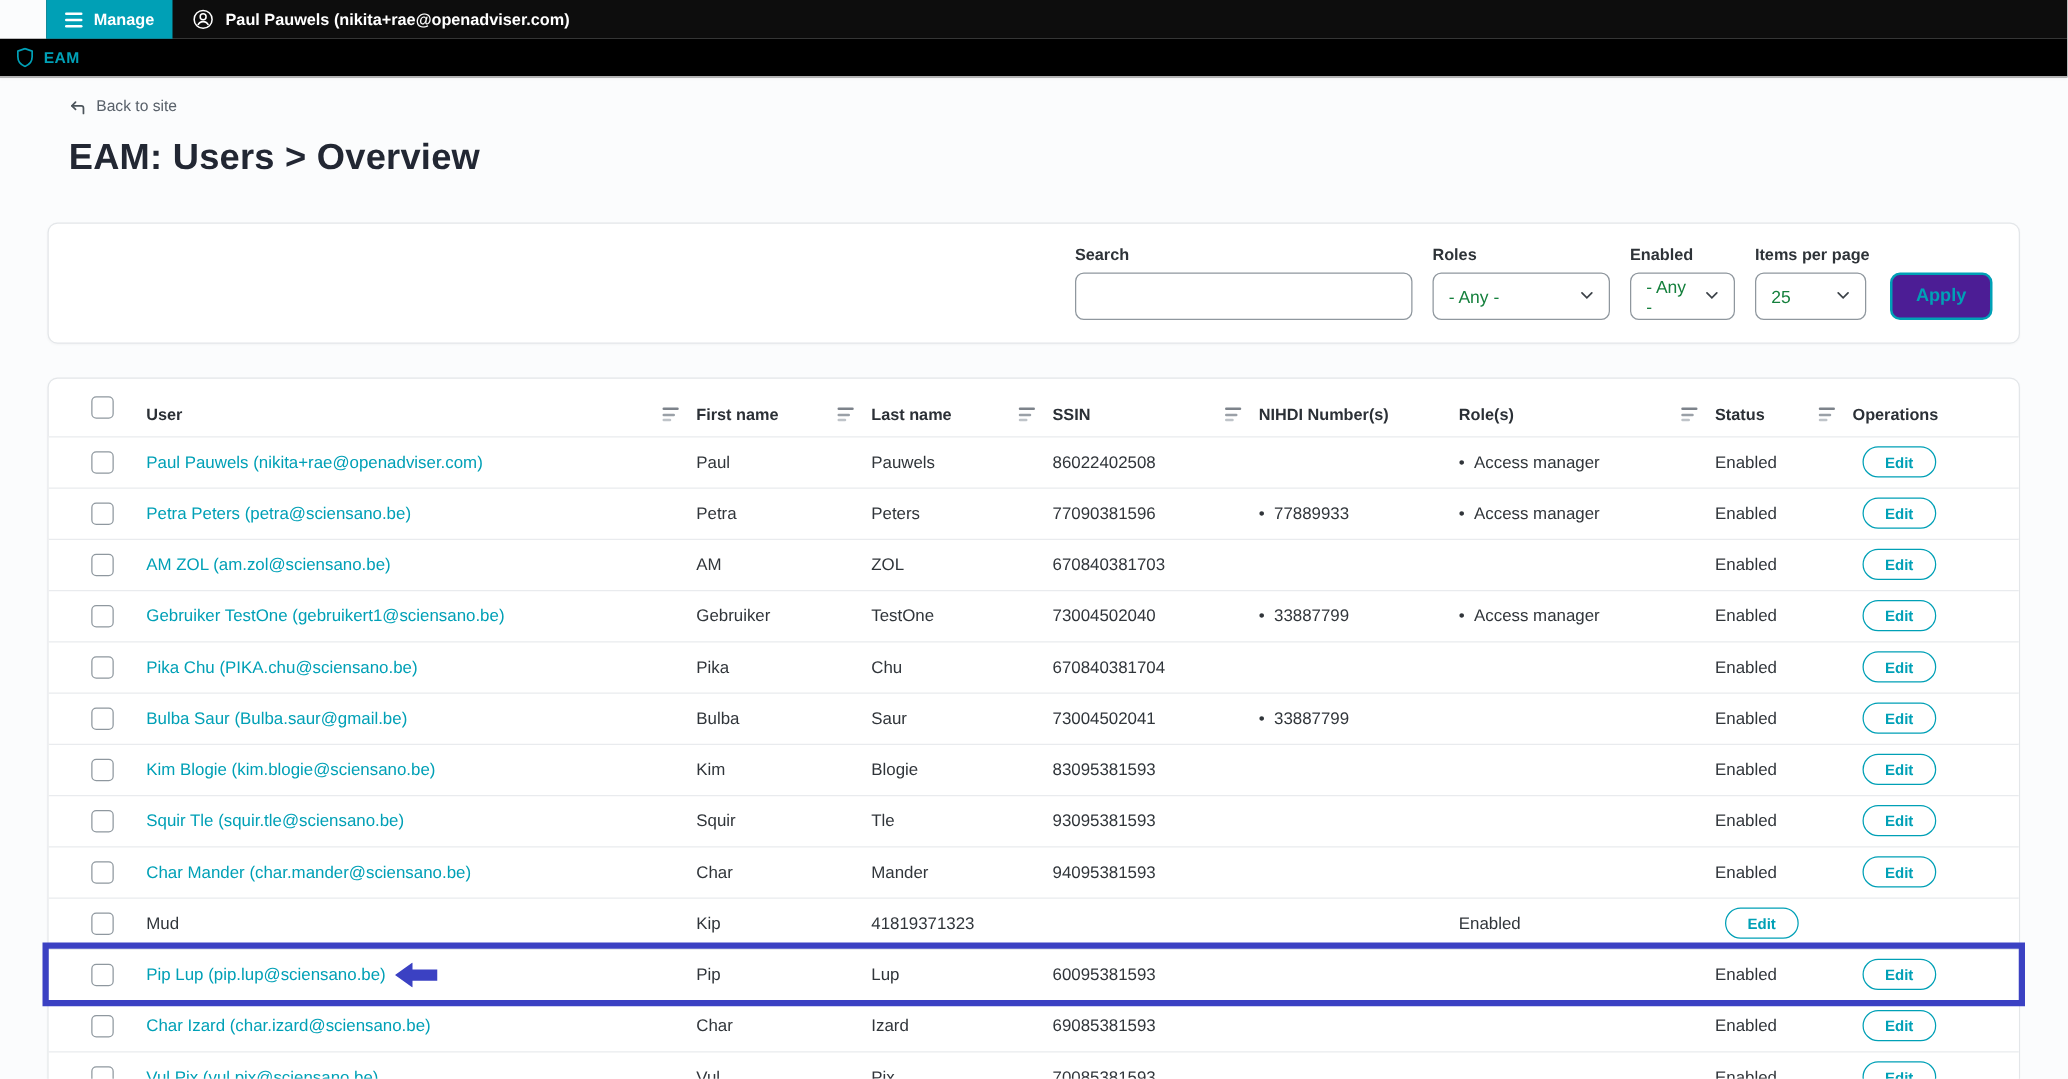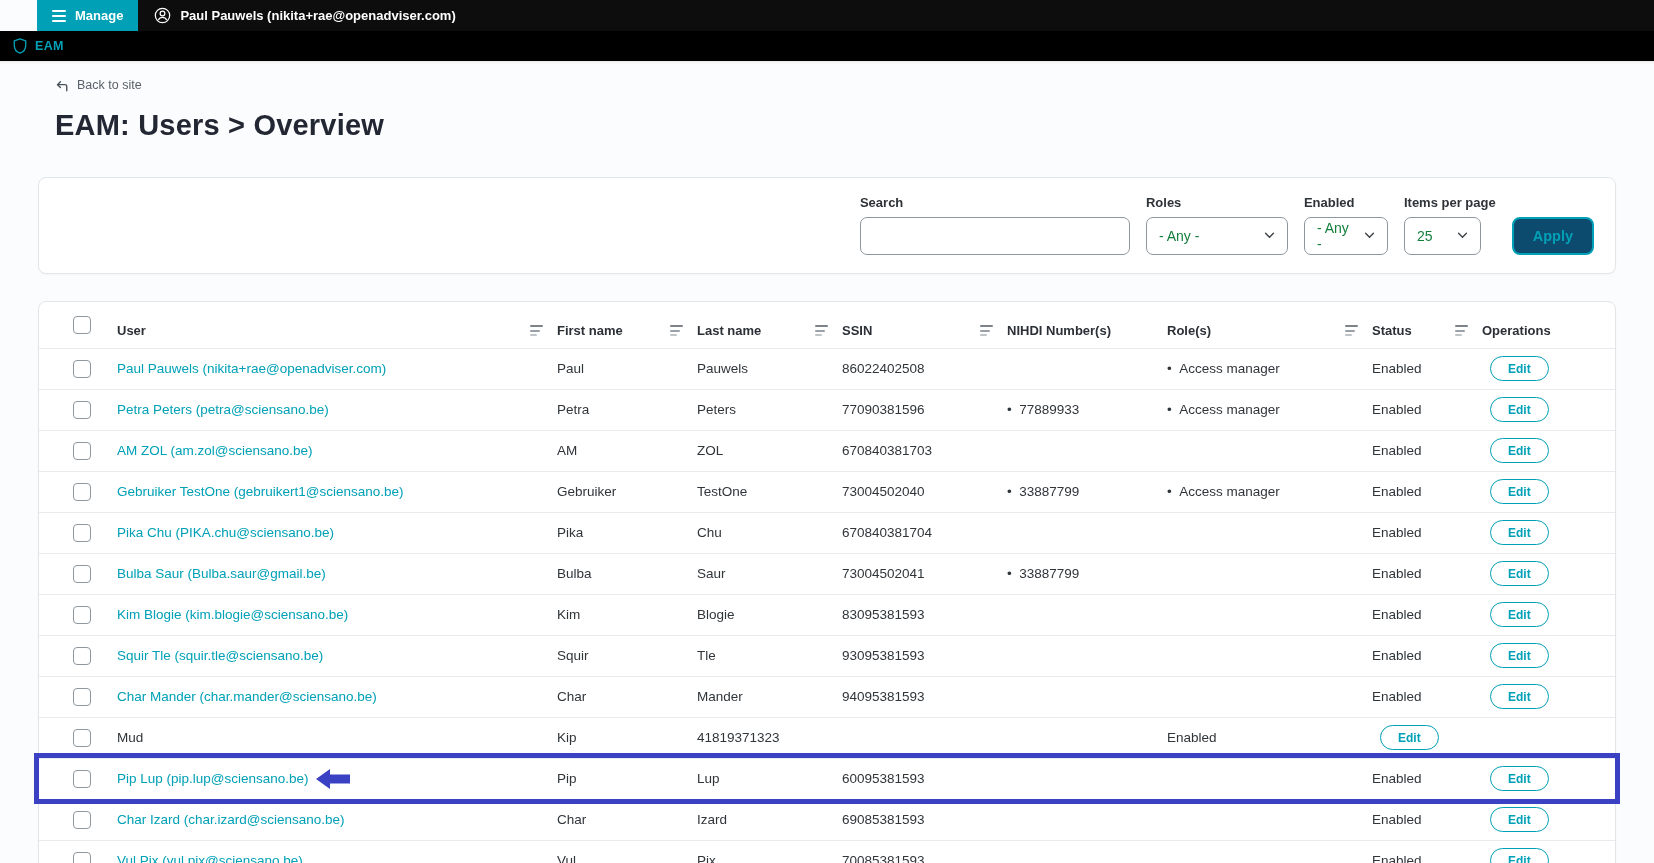--- a/index.html
+++ b/index.html
@@ -33,22 +33,22 @@
   .filters { margin-top:35px; padding:17px 21px 18px; display:flex; align-items:flex-end; gap:16px; }
   .field { display:flex; flex-direction:column; gap:7px; }
   .field-label { font-size:13px; font-weight:600; color:#2e3338; }
   .text-input { width:270px; height:38px; border:1px solid #8f979e; border-radius:7px;
     padding:0 10px; font-size:13.5px; font-family:inherit; background:#fff; }
   .select { height:38px; border:1px solid #8f979e; border-radius:7px; background:#fff;
     display:flex; align-items:center; justify-content:space-between; gap:10px;
     padding:0 12px; font-size:14px; color:#15803d; cursor:pointer; }
   .select.w-roles { width:142px; }
   .select.w-enabled { width:84px; }
-  .select.w-items { width:77px; }
-  .apply-btn { height:38px; padding:0 19px; background:#0c4a6e; border:2px solid var(--teal,#00a0b6);
+  .select.w-items { width:89px; }
+  .apply-btn { height:38px; padding:0 19px; background:#4c1d95; border:2px solid var(--teal,#00a0b6);
     border-radius:8px; color:var(--teal,#00a0b6); font-size:14.5px; font-weight:700;
     font-family:inherit; cursor:pointer; }
 
   
   .table-card { margin-top:27px; border-radius:8px 8px 0 0; padding-bottom:4px; }
   .grid-row { display:grid; grid-template-columns:44px 440px 140px 145px 165px 160px 205px 110px 1fr;
     align-items:center; padding-left:34px; padding-right:24px; }
   .thead { height:46px; }
   .th { display:flex; align-items:center; justify-content:space-between; padding-right:14px;
     font-size:13px; font-weight:600; color:#2b3036; cursor:pointer;margin-top:12px; }

